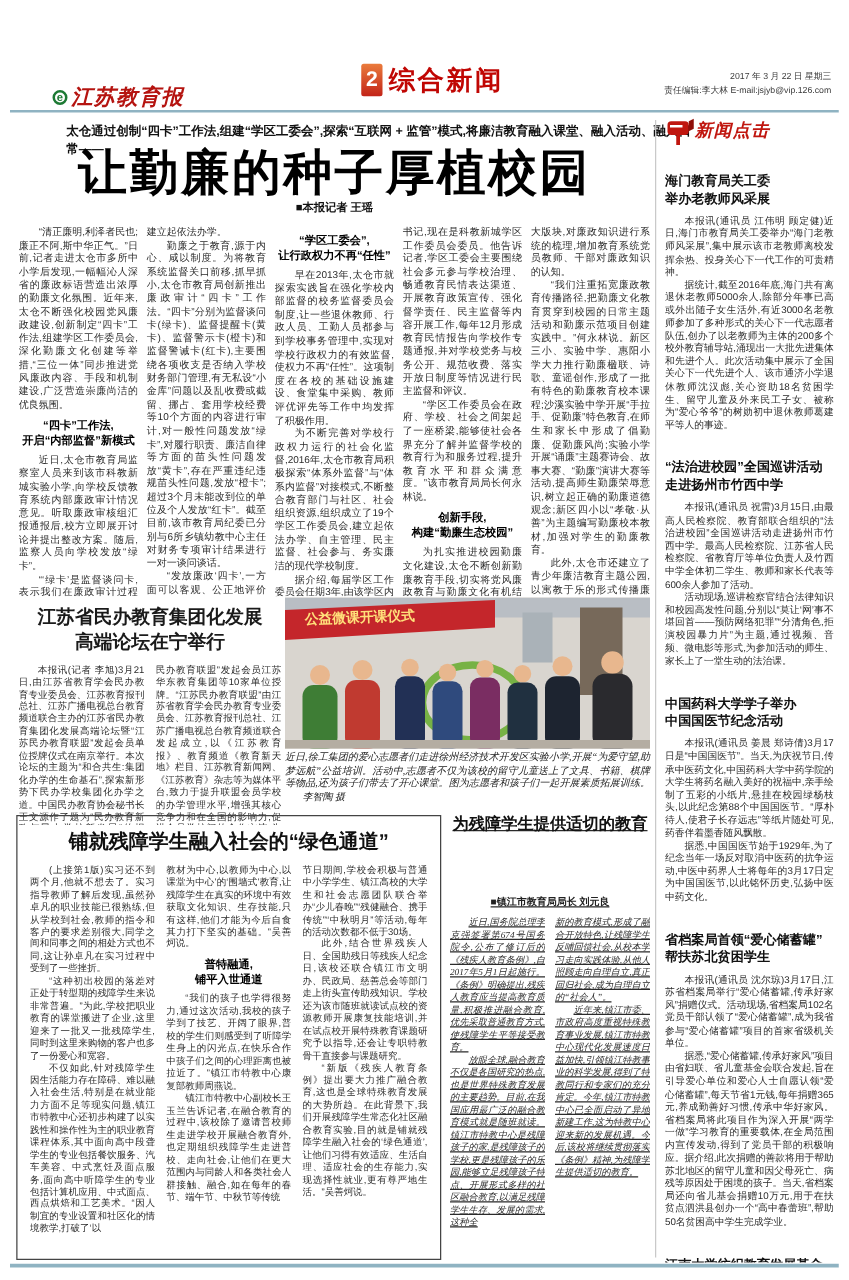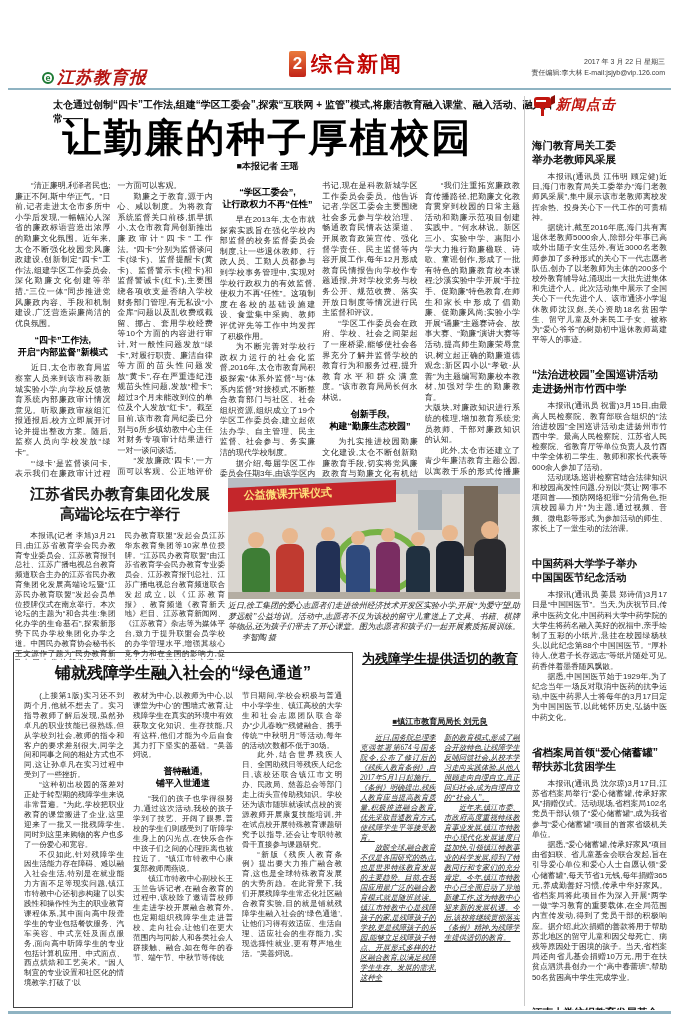--- a/index.html
+++ b/index.html
@@ -95,41 +95,41 @@
   <div class="byline">■本报记者  王瑶</div>
   <div class="lead-cols">
     <div class="col">
         <p class="para">“清正廉明,利泽者民也;廉正不阿,斯中华正气。”日前,记者走进太仓市多所中小学后发现,一幅幅沁人深省的廉政标语营造出浓厚的勤廉文化氛围。近年来,太仓不断强化校园党风廉政建设,创新制定“四卡”工作法,组建学区工作委员会,深化勤廉文化创建等举措,“三位一体”同步推进党风廉政内容、手段和机制建设,广泛营造崇廉尚洁的优良氛围。</p>
         <div class="subhead">“四卡”工作法,
 开启“内部监督”新模式</div>
         <p class="para">近日,太仓市教育局监察室人员来到该市科教新城实验小学,向学校反馈教育系统内部廉政审计情况意见。听取廉政审核组汇报通报后,校方立即展开讨论并提出整改方案。随后,监察人员向学校发放“绿卡”。</p>
         <p class="para">“‘绿卡’是监督谈问卡,表示我们在廉政审计过程中发现了学校在内控制度建设方面还不够健全,制度执行及财务管理方面还存有瑕疵。”该市教育局监察人员告诉记者。科教新城实验小学负责人表示,将制定有效措施予以整改,进一步规范学校</p>
       </div>
     <div class="col">
-        <p class="para cont">一方面可以客观。</p>
+        <p class="para cont">建立起依法办学。</p>
         <p class="para">勤廉之于教育,源于内心、咸以制度。为将教育系统监督关口前移,抓早抓小,太仓市教育局创新推出廉政审计“四卡”工作法。“四卡”分别为监督谈问卡(绿卡)、监督提醒卡(黄卡)、监督警示卡(橙卡)和监督警诫卡(红卡),主要围绕各项收支是否纳入学校财务部门管理,有无私设“小金库”问题以及乱收费或截留、挪占、套用学校经费等10个方面的内容进行审计,对一般性问题发放“绿卡”,对履行职责、廉洁自律等方面的苗头性问题发放“黄卡”,存在严重违纪违规苗头性问题,发放“橙卡”;超过3个月未能改到位的单位及个人发放“红卡”。截至目前,该市教育局纪委已分别与6所乡镇幼教中心主任对财务专项审计结果进行一对一谈问谈话。</p>
         <p class="para">“发放廉政‘四卡’,一方面可以客观、公正地评价学校领导责任履行情况,强化学校的内部管理;另一方面可以加强校领导的廉政风险防控,进一步提升党风廉政建设水平。”该市教育局纪工委书记张跃忠对记者说。</p>
       </div>
     <div class="col">
         <div class="subhead">“学区工委会”,
 让行政权力不再“任性”</div>
         <p class="para">早在2013年,太仓市就探索实践旨在强化学校内部监督的校务监督委员会制度,让一些退休教师、行政人员、工勤人员都参与到学校事务管理中,实现对学校行政权力的有效监督,使权力不再“任性”。这项制度在各校的基础设施建设、食堂集中采购、教师评优评先等工作中均发挥了积极作用。</p>
         <p class="para">为不断完善对学校行政权力运行的社会化监督,2016年,太仓市教育局积极探索“体系外监督”与“体系内监督”对接模式,不断整合教育部门与社区、社会组织资源,组织成立了19个学区工作委员会,建立起依法办学、自主管理、民主监督、社会参与、务实廉洁的现代学校制度。</p>
         <p class="para">据介绍,每届学区工作委员会任期3年,由该学区内相关学校所涉及村(社区)干部、企事业负责人、党代表、人大代表、政协委员以及部分责任督学、学校家委会成员等10至15人组成。倪如林原是科教新城纪委</p>
       </div>
     <div class="col">
         <p class="para cont">书记,现在是科教新城学区工作委员会委员。他告诉记者,学区工委会主要围绕社会多元参与学校治理、畅通教育民情表达渠道、开展教育政策宣传、强化督学责任、民主监督等内容开展工作,每年12月形成教育民情报告向学校作专题通报,并对学校党务与校务公开、规范收费、落实开放日制度等情况进行民主监督和评议。</p>
         <p class="para">“学区工作委员会在政府、学校、社会之间架起了一座桥梁,能够使社会各界充分了解并监督学校的教育行为和服务过程,提升教育水平和群众满意度。”该市教育局局长何永林说。</p>
         <div class="subhead">创新手段,
 构建“勤廉生态校园”</div>
         <p class="para">为扎实推进校园勤廉文化建设,太仓不断创新勤廉教育手段,切实将党风廉政教育与勤廉文化有机结合,在官方微信平台开设“纪律微讲堂”栏目,以文字、图片、微视频等形式广泛宣传党纪法规、廉政动态。此外,该市还编印了《党风廉政学习手册》,通过“廉政知识、案例分析、廉政故事、廉政寄语、家风家训摘录”五</p>
       </div>
     <div class="col">
+        <p class="para cont">大版块,对廉政知识进行系统的梳理,增加教育系统党员教师、干部对廉政知识的认知。</p>
         <p class="para">“我们注重拓宽廉政教育传播路径,把勤廉文化教育贯穿到校园的日常主题活动和勤廉示范项目创建实践中。”何永林说。新区三小、实验中学、惠阳小学大力推行勤廉楹联、诗歌、童谣创作,形成了一批有特色的勤廉教育校本课程;沙溪实验中学开展“手拉手、促勤廉”特色教育,在师生和家长中形成了倡勤廉、促勤廉风尚;实验小学开展“诵廉”主题赛诗会、故事大赛、“勤廉”演讲大赛等活动,提高师生勤廉荣辱意识,树立起正确的勤廉道德观念;新区四小以“孝敬·从善”为主题编写勤廉校本教材,加强对学生的勤廉教育。</p>
-        <p class="para cont">大版块,对廉政知识进行系统的梳理,增加教育系统党员教师、干部对廉政知识的认知。</p>
         <p class="para">此外,太仓市还建立了青少年廉洁教育主题公园,以寓教于乐的形式传播廉洁理念,引导学生形成廉洁的世界观、人生观、价值观。目前,该市已有5所中小学校被评为“苏州市廉洁文化示范点”,48所中小学校被评为“太仓市勤廉文化示范点”,实现了示范点全覆盖。</p>
       </div>
   </div>
 
   <div class="forum">
     <div class="forum-title">江苏省民办教育集团化发展
 高端论坛在宁举行</div>
     <div class="forum-cols">
       <div class="col">
           <p class="para">本报讯(记者 李旭)3月21日,由江苏省教育学会民办教育专业委员会、江苏教育报刊总社、江苏广播电视总台教育频道联合主办的江苏省民办教育集团化发展高端论坛暨“江苏民办教育联盟”发起会员单位授牌仪式在南京举行。本次论坛的主题为“和合共生:集团化办学的生命基石”,探索新形势下民办学校集团化办学之道。中国民办教育协会秘书长王文源作了题为“民办教育新政与民办学校新发展”的报告。</p>

